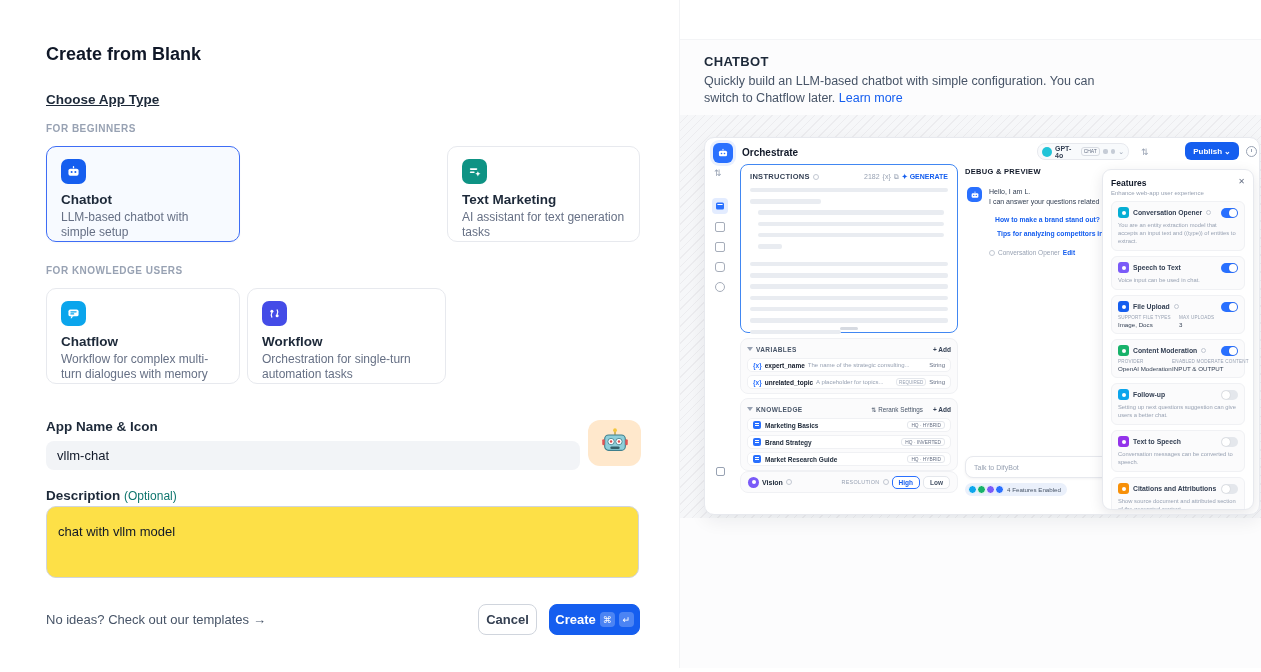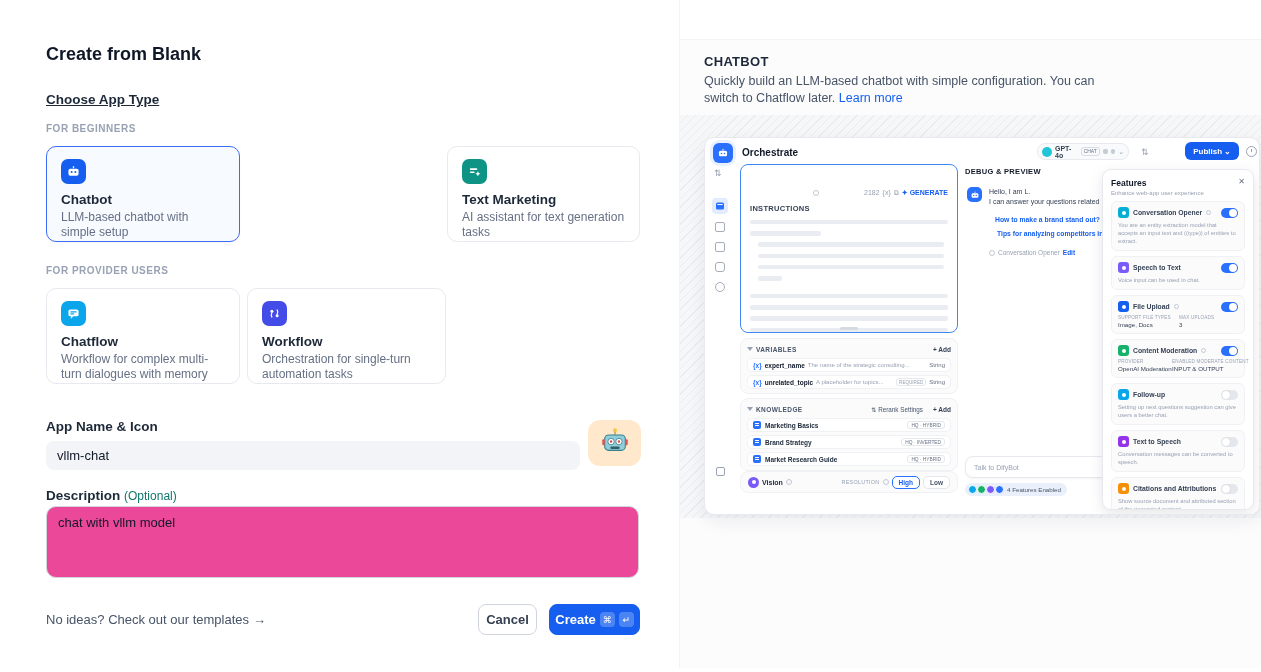--- a/index.html
+++ b/index.html
@@ -18,21 +18,21 @@
   .type-card { position:absolute; height:96px; background:#fff; border:1px solid #e7e9ee; border-radius:10px; padding:12px 14px; cursor:pointer; }
   .type-card.selected { border:1.5px solid #3e6df5; background:#f7faff; box-shadow:0 1px 2px rgba(16,40,120,.04); }
   .tc-icon { width:25px; height:25px; border-radius:7px; display:flex; align-items:center; justify-content:center; }
   .tc-name { margin-top:8px; font-size:13.5px; font-weight:700; color:#1d2939; }
   .tc-desc { margin-top:3px; font-size:12px; line-height:15px; color:#667085; }
 
   .field-label { position:absolute; left:46px; font-size:13.5px; font-weight:700; color:#1d2939; }
   .optional { font-weight:400; font-size:12px; color:#0f766e; }
   .name-input { position:absolute; left:46px; top:441px; width:534px; height:29px; background:#f2f4f7; border:none; border-radius:8px; padding:0 11px; font-size:13px; color:#101828; font-family:"Liberation Sans",sans-serif; outline:none; }
   .emoji-tile { position:absolute; left:588px; top:420px; width:53px; height:46px; background:#ffe8cc; border-radius:12px; display:flex; align-items:center; justify-content:center; cursor:pointer; }
-  .desc-area { position:absolute; left:46px; top:506px; width:593px; height:72px; border:1px solid #d0d5dd; border-radius:10px; background:#ec4899; padding:8px 11px; font-size:13px; color:#101828; font-family:"Liberation Sans",sans-serif; resize:none; outline:none; }
+  .desc-area { position:absolute; left:46px; top:506px; width:593px; height:72px; border:1px solid #d0d5dd; border-radius:10px; background:#fde047; padding:17px 11px; font-size:13px; color:#101828; font-family:"Liberation Sans",sans-serif; resize:none; outline:none; }
 
   .templates-link { position:absolute; left:46px; top:612px; font-size:13px; color:#475467; cursor:pointer; }
   .templates-link .arrow { margin-left:4px; }
   .btn { position:absolute; top:604px; height:31px; border-radius:8px; font-size:13px; font-weight:600; display:flex; align-items:center; justify-content:center; cursor:pointer; }
   .btn-cancel { left:478px; width:59px; background:#fff; border:1px solid #d0d5dd; color:#354052; }
   .btn-create { left:549px; width:91px; background:#155eef; border:1px solid #155eef; color:#fff; gap:4px; }
   .kbd { display:inline-flex; align-items:center; justify-content:center; width:15px; height:15px; border-radius:4px; background:rgba(255,255,255,.24); font-size:9px; font-weight:400; }
 
   
   .right-panel { position:absolute; left:679px; top:0; width:582px; height:672px; background:#fcfcfd; border-left:1px solid #f2f3f5; }
@@ -59,21 +59,21 @@
   .pv-clock { position:absolute; left:541px; top:8px; width:11px; height:11px; border:1.2px solid #98a2b3; border-radius:50%; }
   .pv-clock::after { content:""; position:absolute; left:4px; top:2px; width:1px; height:3px; background:#98a2b3; }
 
   .rail-ic { position:absolute; left:9px; color:#98a2b3; }
   .rail-sel { position:absolute; left:7px; top:60px; width:16px; height:16px; border-radius:4px; background:#e3ecff; display:flex; align-items:center; justify-content:center; }
   .rail-sq { position:absolute; left:10px; width:10px; height:10px; border:1.2px solid #a6adba; border-radius:2px; }
   .rail-circ { position:absolute; left:10px; width:10px; height:10px; border:1.2px solid #a6adba; border-radius:50%; }
 
   .instructions { position:absolute; left:35px; top:26px; width:218px; height:169px; border:1.3px solid #4187f2; border-radius:8px; background:#fff; padding:7px 9px; }
   .ins-head { display:flex; align-items:center; gap:3px; }
-  .ins-title { font-size:7.5px; font-weight:700; letter-spacing:.3px; color:#344054;margin-top:32px; }
+  .ins-title { font-size:7.5px; font-weight:700; letter-spacing:.3px; color:#344054; }
   .info-i { width:6px; height:6px; border:1px solid #c2c8d2; border-radius:50%; flex:none; }
   .ins-count { margin-left:auto; font-size:7px; color:#98a2b3; }
   .ins-gicon { font-size:7px; color:#98a2b3; }
   .ins-gen { font-size:7px; font-weight:700; color:#155eef; display:flex; align-items:center; gap:2px; cursor:pointer; }
   .bar { height:4.5px; border-radius:2px; background:#e9ecf1; margin-top:6.8px; }
   .grab { position:absolute; left:50%; bottom:2px; width:18px; height:3px; border-radius:2px; background:#d6dae1; transform:translateX(-50%); }
 
   .subcard { position:absolute; left:35px; width:218px; background:#fbfbfc; border:1px solid #f0f1f4; border-radius:8px; padding:4px 6px; }
   .sc-head { display:flex; align-items:center; gap:3px; height:12px; }
   .caret { width:0; height:0; border-left:3px solid transparent; border-right:3px solid transparent; border-top:4px solid #98a2b3; }
@@ -165,21 +165,21 @@
         <svg width="15" height="15" viewBox="0 0 16 16">
             <rect x="3" y="4.6" width="8" height="1.7" rx="0.85" fill="#fff"></rect>
             <rect x="3" y="8" width="5.2" height="1.7" rx="0.85" fill="#fff"></rect>
             <path d="M11.6 7.6l0.9 1.9 1.9 0.9-1.9 0.9-0.9 1.9-0.9-1.9-1.9-0.9 1.9-0.9z" fill="#fff"></path>
           </svg>
       </div>
       <div class="tc-name">Text Marketing</div>
       <div class="tc-desc">AI assistant for text generation tasks</div>
     </div>
 
-    <div class="sect-label sect-advanced">FOR PROVIDER USERS</div>
+    <div class="sect-label sect-advanced">FOR KNOWLEDGE USERS</div>
 
     <div class="type-card" style="left:247px;top:288px;width:199px;">
       <div class="tc-icon" style="background:#444ce7;">
         <svg width="15" height="15" viewBox="0 0 16 16" fill="none">
             <circle cx="5.2" cy="5.6" r="1.6" fill="#fff"></circle>
             <circle cx="10.8" cy="10.4" r="1.6" fill="#fff"></circle>
             <path d="M10.8 4.2a4.4 4.4 0 0 1 0 4.6" stroke="#fff" stroke-width="1.3" stroke-linecap="round"></path>
             <path d="M5.2 11.8a4.4 4.4 0 0 1 0-4.6" stroke="#fff" stroke-width="1.3" stroke-linecap="round"></path>
           </svg>
       </div>

